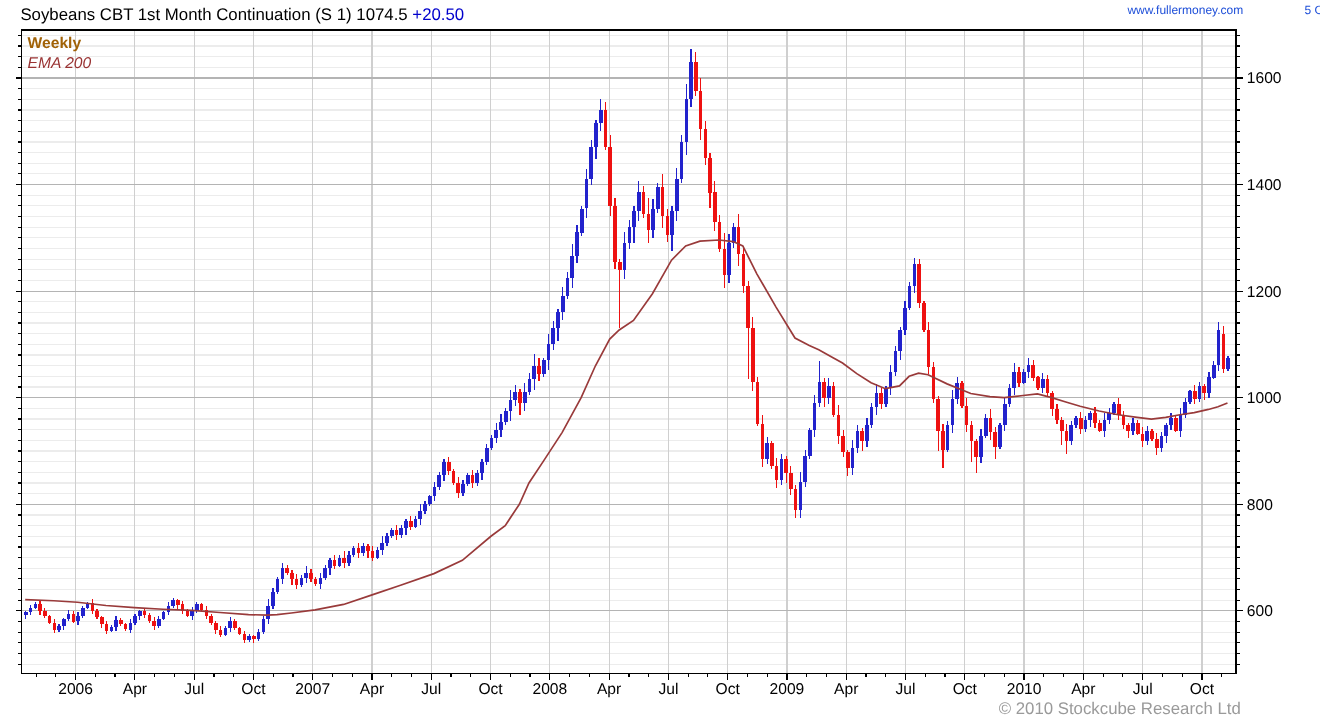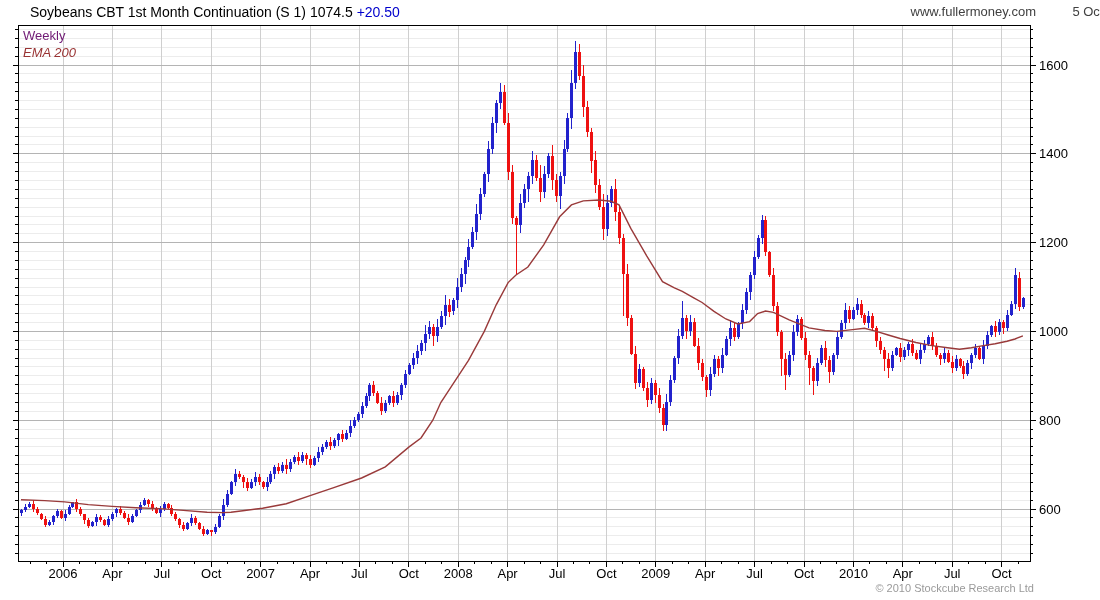--- a/index.html
+++ b/index.html
@@ -1,25 +1,25 @@
 <!DOCTYPE html>
 <html><head>
 <meta charset="utf-8">
 <style>
   html,body{margin:0;padding:0;background:#ffffff;}
   body{width:1100px;height:600px;position:relative;overflow:hidden;
        font-family:"Liberation Sans", sans-serif;}
-  .hdr{position:absolute;top:4px;left:30px;font-size:14px;color:#000;white-space:nowrap;}
+  .hdr{position:absolute;top:4px;left:17px;font-size:14px;color:#000;white-space:nowrap;}
   .hdr .chg{color:#0000cc;}
-  .hdr-right{position:absolute;top:4px;right:64px;font-size:13px;color:#404040;white-space:nowrap;}
+  .hdr-right{position:absolute;top:4px;right:64px;font-size:10px;color:#1d4ed8;white-space:nowrap;}
   .hdr-date{position:absolute;top:4px;right:-36px;}
   .legend{position:absolute;left:23px;font-size:13px;white-space:nowrap;}
-  .legend.weekly{top:28px;color:#701a75;}
+  .legend.weekly{top:28px;color:#a16207;font-weight:bold;}
   .legend.ema{top:45px;color:#993333;font-style:italic;}
-  .copyright{position:absolute;right:66px;top:582px;font-size:11px;color:#9a9a9a;white-space:nowrap;}
+  .copyright{position:absolute;right:66px;top:582px;font-size:14px;color:#9a9a9a;white-space:nowrap;}
   svg{position:absolute;left:0;top:0;}
   svg text{font-family:"Liberation Sans", sans-serif;fill:#000;}
 </style>
 </head>
 <body>
 
 <div class="hdr">
   <span>Soybeans CBT 1st Month Continuation (S 1)</span>
   <span>1074.5</span>
   <span class="chg">+20.50</span>

